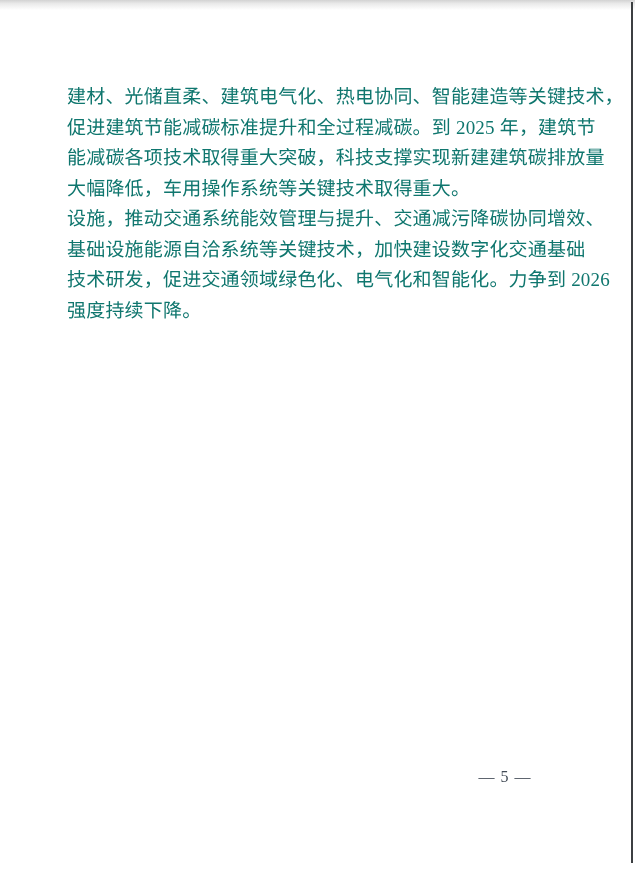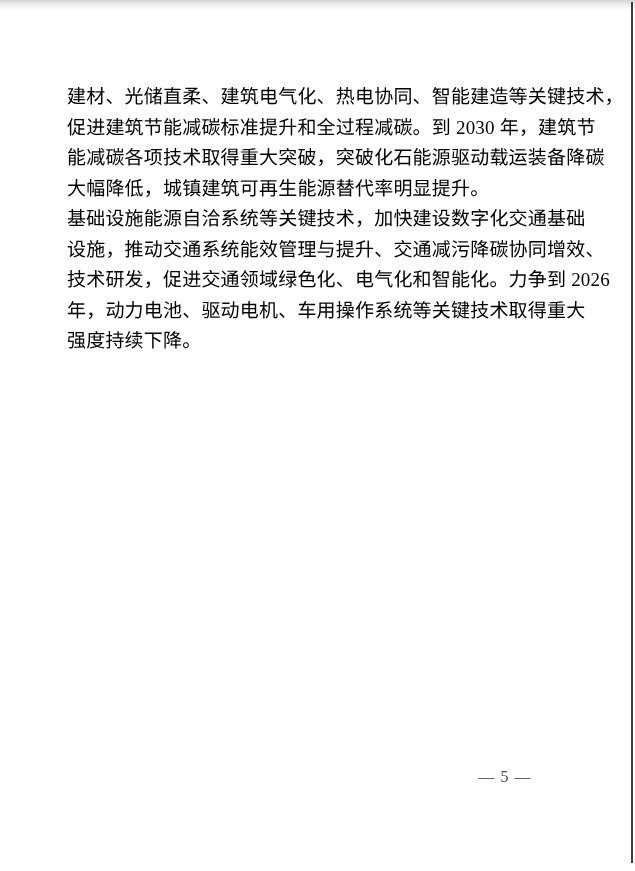--- a/index.html
+++ b/index.html
@@ -27,21 +27,21 @@
     left: 631px; top: 2px;
     width: 2px; height: 861px;
     background: #3c3f42;
   }
   .text-block {
     position: absolute;
     left: 67px; top: 82px;
     width: 509px;
     font-size: 19px;
     line-height: 30.5px;
-    color: #000000;
+    color: #0f766e;
     letter-spacing: 0.2px;
   }
   .paragraph { margin: 0; }
   .text-line {
     text-align: justify;
     text-align-last: justify;
     white-space: nowrap;
     height: 30.5px;
     overflow: visible;
   }
@@ -64,30 +64,29 @@
 </style>
 </head>
 <body>
 
 <div class="scan-shadow-top"></div>
 
 <div class="text-block">
 
   <div class="paragraph">
     <div class="text-line">建材、光储直柔、建筑电气化、热电协同、智能建造等关键技术，</div>
-    <div class="text-line">促进建筑节能减碳标准提升和全过程减碳。到 2030 年，建筑节</div>
-    <div class="text-line">能减碳各项技术取得重大突破，突破化石能源驱动载运装备降碳</div>
-    <div class="text-line para-last">大幅降低，城镇建筑可再生能源替代率明显提升。</div>
+    <div class="text-line">促进建筑节能减碳标准提升和全过程减碳。到 2025 年，建筑节</div>
+    <div class="text-line">能减碳各项技术取得重大突破，科技支撑实现新建建筑碳排放量</div>
+    <div class="text-line para-last">大幅降低，车用操作系统等关键技术取得重大。</div>
   </div>
 
   <div class="paragraph">
+    <div class="text-line">设施，推动交通系统能效管理与提升、交通减污降碳协同增效、</div>
     <div class="text-line">基础设施能源自洽系统等关键技术，加快建设数字化交通基础</div>
-    <div class="text-line">设施，推动交通系统能效管理与提升、交通减污降碳协同增效、</div>
     <div class="text-line">技术研发，促进交通领域绿色化、电气化和智能化。力争到 2026</div>
-    <div class="text-line">年，动力电池、驱动电机、车用操作系统等关键技术取得重大</div>
     <div class="text-line para-last">强度持续下降。</div>
   </div>
 
 </div>
 
 <div class="page-number">— 5 —</div>
 
 <div class="scan-edge-line"></div>
 
 </body></html>

